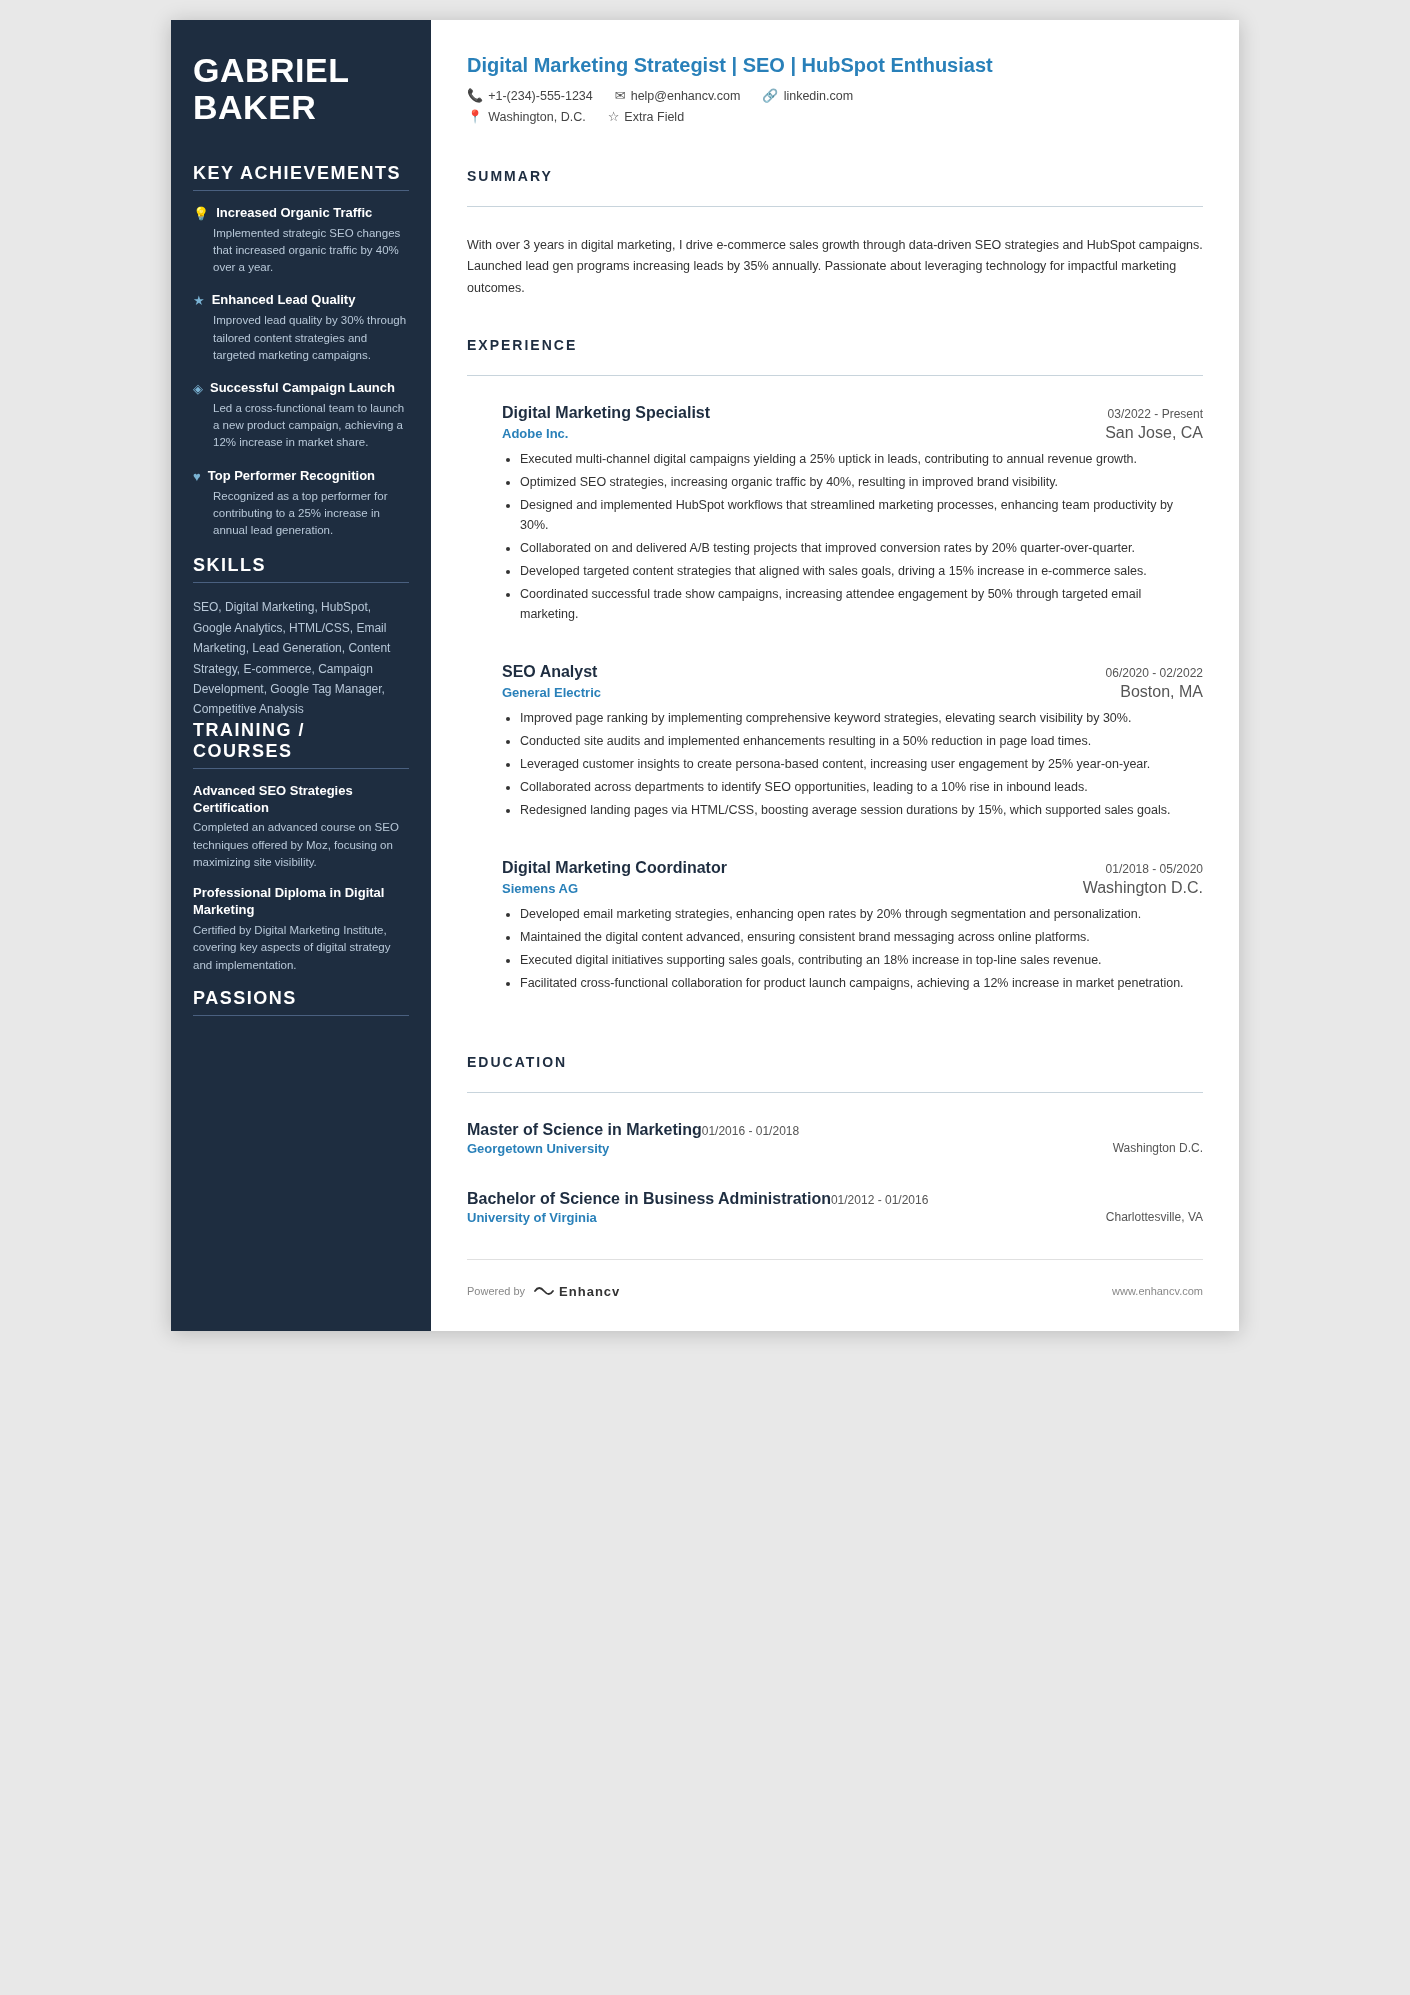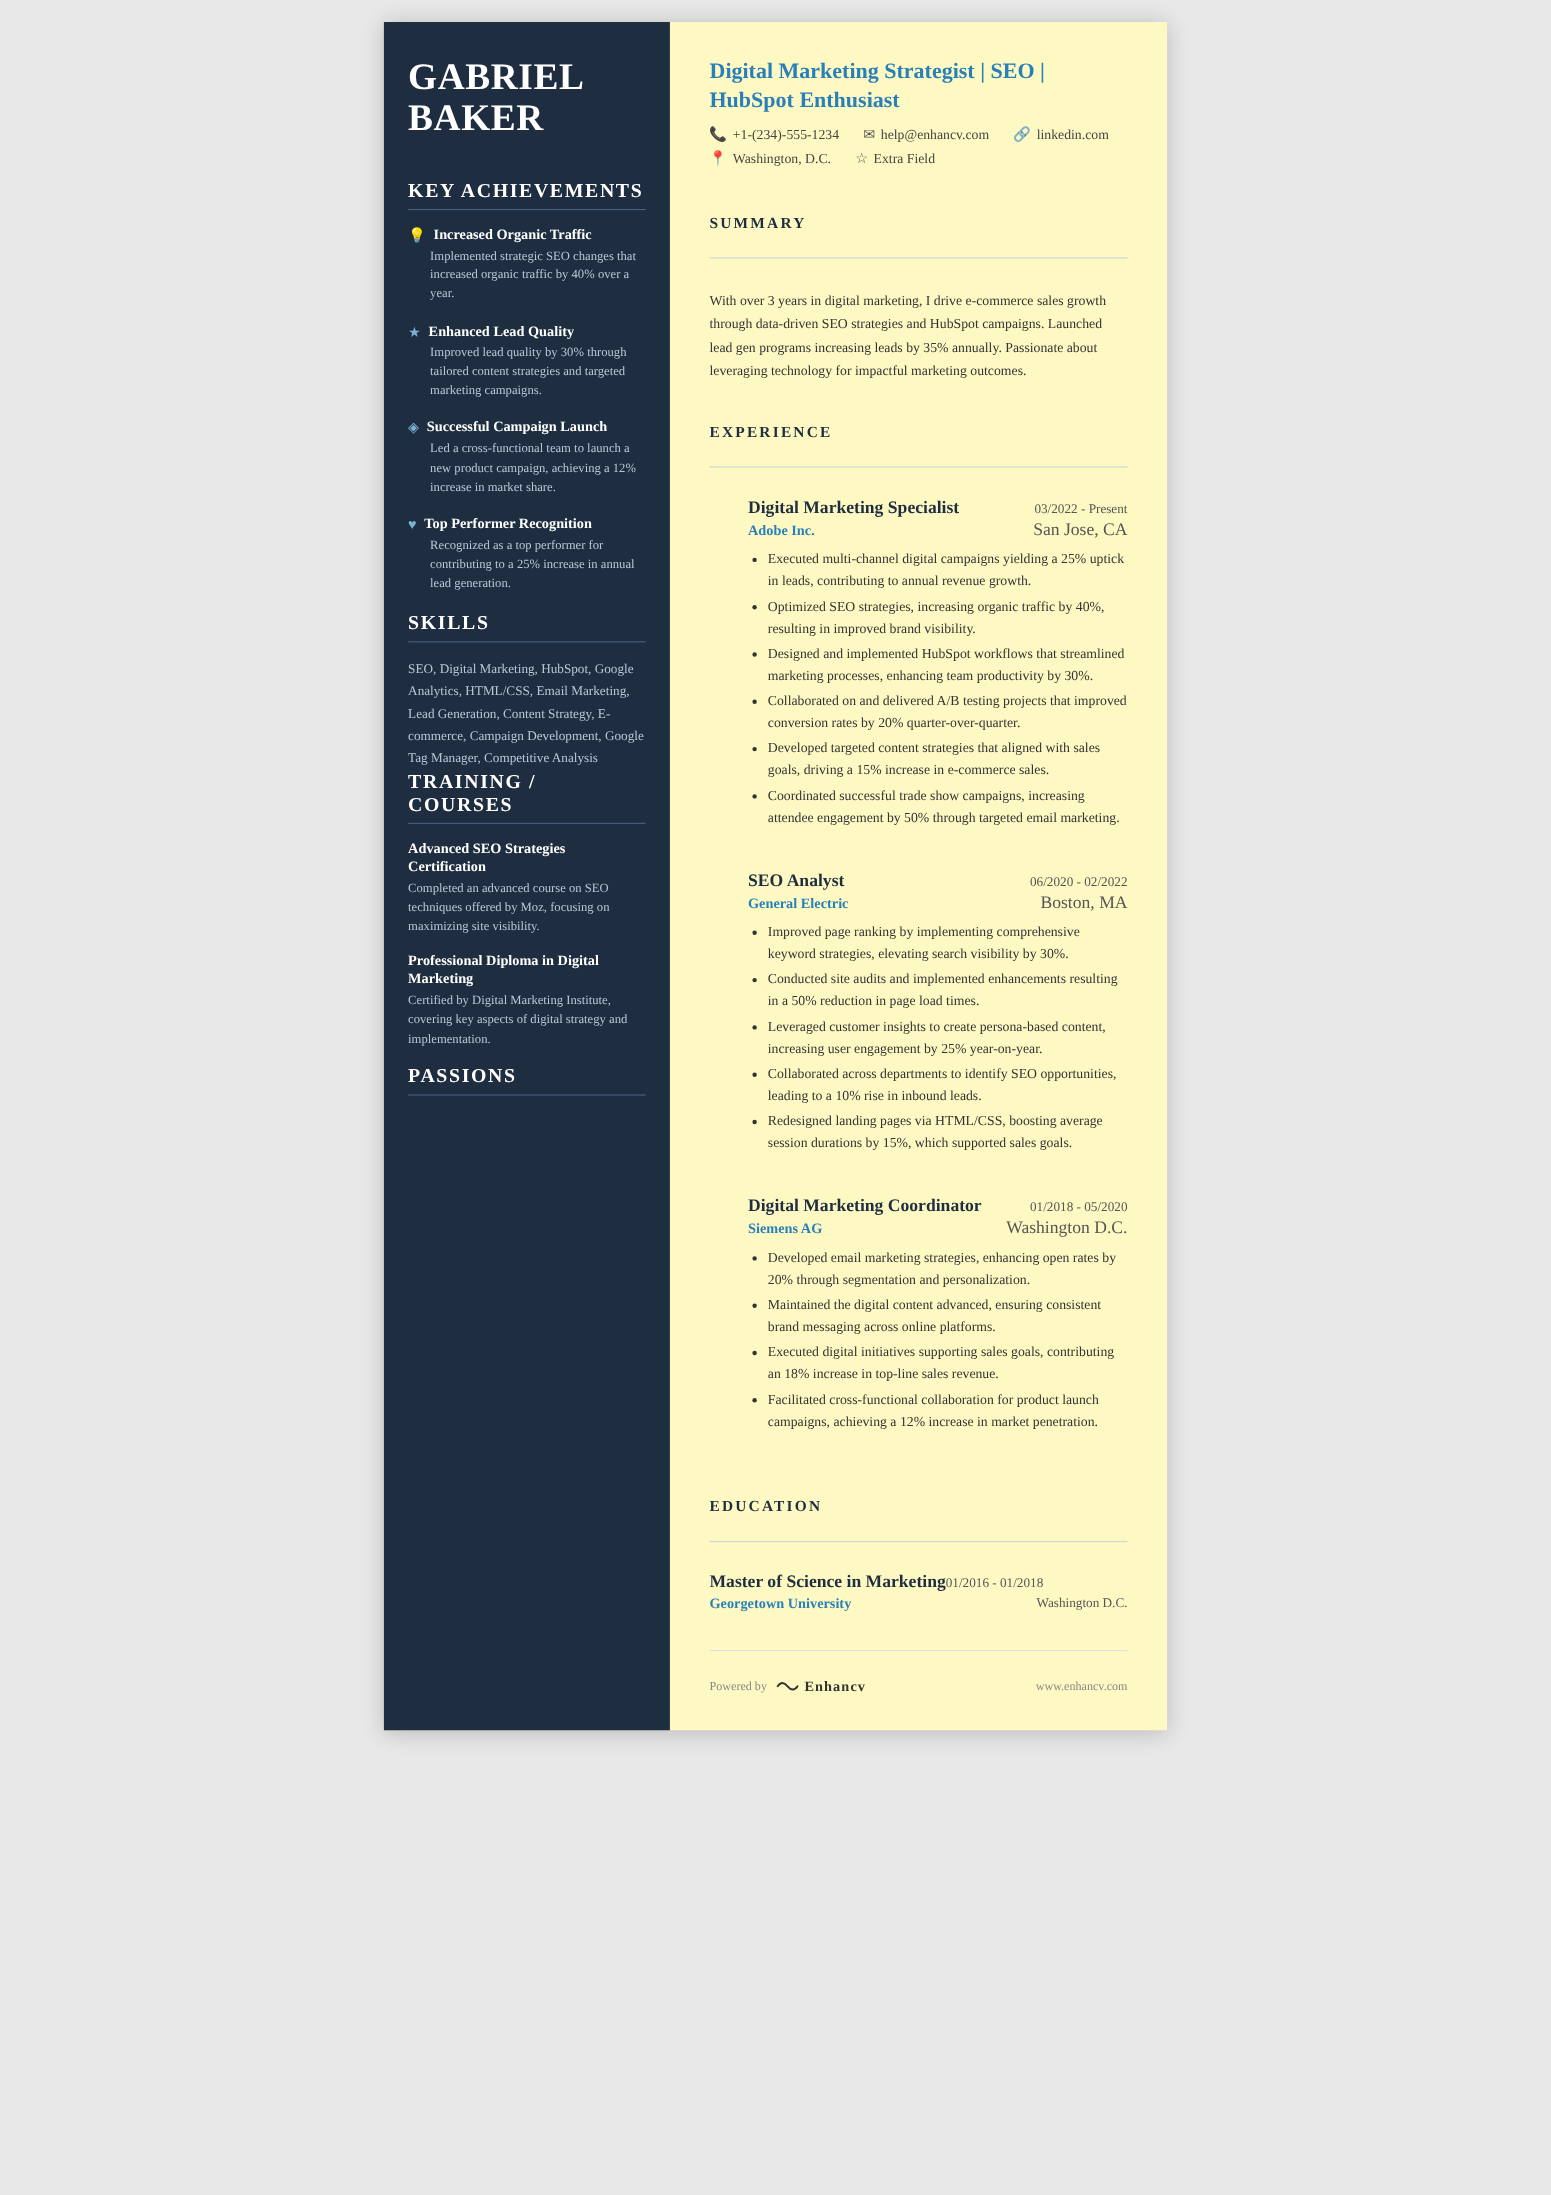--- a/index.html
+++ b/index.html
@@ -6,26 +6,25 @@
     body {
       font-family: 'Arial', sans-serif;
       background: #e8e8e8;
       display: flex;
       justify-content: center;
       align-items: flex-start;
       min-height: 100vh;
       padding: 20px;
     }
     .resume-wrapper {
-      width: 712px;
-      background: #fef9c3;
+      width: 1068px;
+      background: #ffffff;
       display: flex;
       min-height: 1200px;
       box-shadow: 0 2px 20px rgba(0,0,0,0.2);
-      font-family: Liberation Serif, serif;
     }
     
     .sidebar {
       width: 260px;
       min-width: 260px;
       background: #1e2d40;
       color: #fff;
       padding: 32px 22px 32px 22px;
       display: flex;
       flex-direction: column;
@@ -431,20 +430,30 @@
       <div class="edu-title-row">
         <span class="edu-degree">Master of Science in Marketing</span>
         <span class="edu-dates">01/2016 - 01/2018</span>
       </div>
       <div class="edu-school-row">
         <span class="edu-school">Georgetown University</span>
         <span class="edu-location">Washington D.C.</span>
       </div>
     </div>
 
+    <div class="edu-block">
+      <div class="edu-title-row">
+        <span class="edu-degree">Bachelor of Science in Business Administration</span>
+        <span class="edu-dates">01/2012 - 01/2016</span>
+      </div>
+      <div class="edu-school-row">
+        <span class="edu-school">University of Virginia</span>
+        <span class="edu-location">Charlottesville, VA</span>
+      </div>
+    </div>
 
     <div class="footer-bar">
       <div class="footer-left">
         <span>Powered by</span>
         <span style="display:inline-flex;align-items:center;gap:4px;">
           <svg width="22" height="14" viewBox="0 0 22 14" fill="none">
             <path d="M2 7 Q6 1 11 7 Q16 13 20 7" stroke="#333" stroke-width="1.8" fill="none" stroke-linecap="round"></path>
           </svg>
           <span class="footer-logo">Enhancv</span>
         </span>

